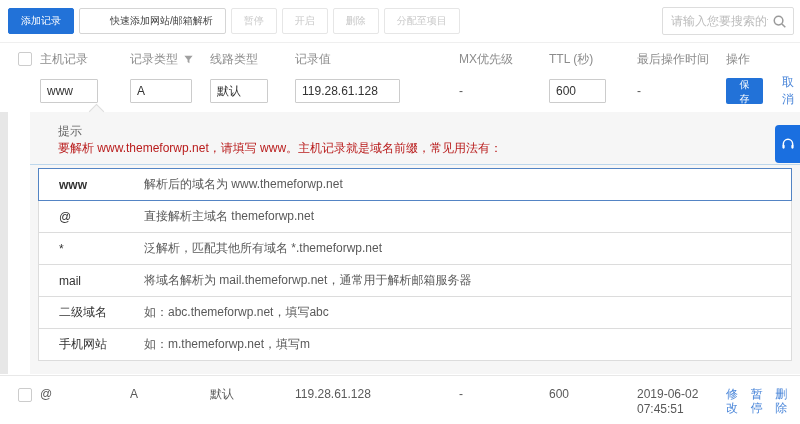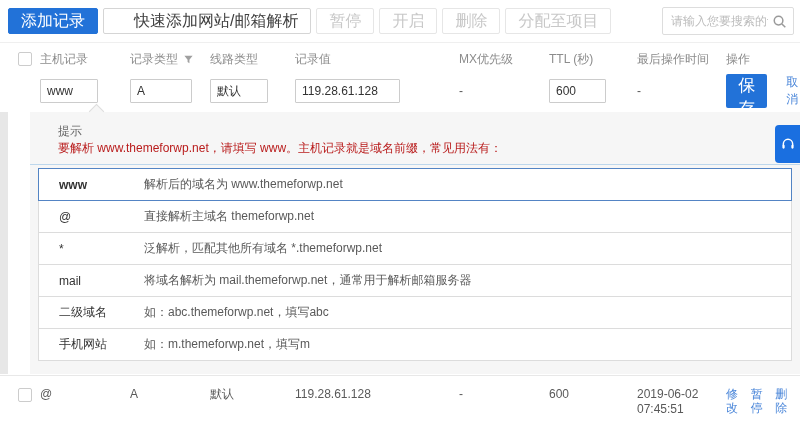--- a/index.html
+++ b/index.html
@@ -2,21 +2,21 @@
 <html><head>
 <meta charset="utf-8">
 <style>
   * { margin:0; padding:0; box-sizing:border-box; }
   html,body { background:#fff; }
   body { font-family:"Liberation Sans","DejaVu Sans",sans-serif; font-size:12px; color:#595959; }
   .page { position:relative; width:800px; height:424px; background:#fff; overflow:hidden; }
 
   
   .toolbar { position:absolute; top:8px; left:8px; display:flex; gap:5px; }
-  .btn { height:26px; padding:0 12px; font-size:16px; border-radius:2px; border:1px solid transparent; cursor:pointer; background:#fff; font-family:inherit; }
+  .btn { height:26px; padding:0 12px; font-size:10px; border-radius:2px; border:1px solid transparent; cursor:pointer; background:#fff; font-family:inherit; }
   .btn.primary { background:#2272d8; color:#fff; border-color:#2272d8; }
   .btn.default { border-color:#d5d5d5; color:#404040;padding-left:30px; }
   .btn.disabled { border-color:#e6e6e6; color:#c8c8c8; cursor:default; }
 
   
   .search { position:absolute; top:7px; right:6px; width:132px; height:28px; border:1px solid #ddd; border-radius:2px; background:#fff; display:flex; align-items:center; }
   .search input { flex:1; border:none; outline:none; padding:0 4px 0 8px; font-size:12px; color:#333; font-family:inherit; min-width:0; }
   .search input::placeholder { color:#bcbcbc; }
   .search .mag { margin-right:6px; display:flex; cursor:pointer; }
 
@@ -31,21 +31,21 @@
 
   .thead { top:48px; height:22px; color:#8c8c8c; }
   .thead .funnel { margin-left:5px; cursor:pointer; display:flex; }
 
   .checkbox { width:14px; height:14px; border:1px solid #ccc; border-radius:2px; background:#fff; display:inline-block; cursor:pointer; }
 
   
   .edit-row { top:78px; height:26px; }
   .inp { height:24px; border:1px solid #ccc; border-radius:1px; padding:0 6px; font-size:12px; color:#333; font-family:inherit; outline:none; background:#fff; }
   .inp.w-host{width:58px;} .inp.w-type{width:62px;} .inp.w-line{width:58px;} .inp.w-value{width:105px;} .inp.w-ttl{width:57px;}
-  .btn-save { height:34px; padding:0 11px; background:#2272d8; color:#fff; border:none; border-radius:2px; font-size:17px; cursor:pointer; font-family:inherit; }
+  .btn-save { height:26px; padding:0 11px; background:#2272d8; color:#fff; border:none; border-radius:2px; font-size:10px; cursor:pointer; font-family:inherit; }
   .link { color:#4a86d9; cursor:pointer; text-decoration:none; }
   .edit-row .link { margin-left:19px; }
 
   
   .tip { position:absolute; top:112px; left:0; right:0; height:262px; background:#f6f6f6;margin-left:30px; }
   .tip-caret { position:absolute; top:-6px; left:61px; width:11px; height:11px; background:#f6f6f6; border-left:1px solid #ddd; border-top:1px solid #ddd; transform:rotate(45deg); }
   .tip-title { position:absolute; top:11px; left:28px; color:#666; }
   .tip-subtitle { position:absolute; top:28px; left:28px; color:#b91c1c; }
   .tip-divider { position:absolute; top:52px; left:0; right:0; height:1px; background:#bdd7ec; }
   .support-tab { position:absolute; top:13px; right:0; width:25px; height:38px; background:#1a6fe0; border-radius:4px 0 0 4px; display:flex; align-items:center; justify-content:center; cursor:pointer; z-index:3; }

